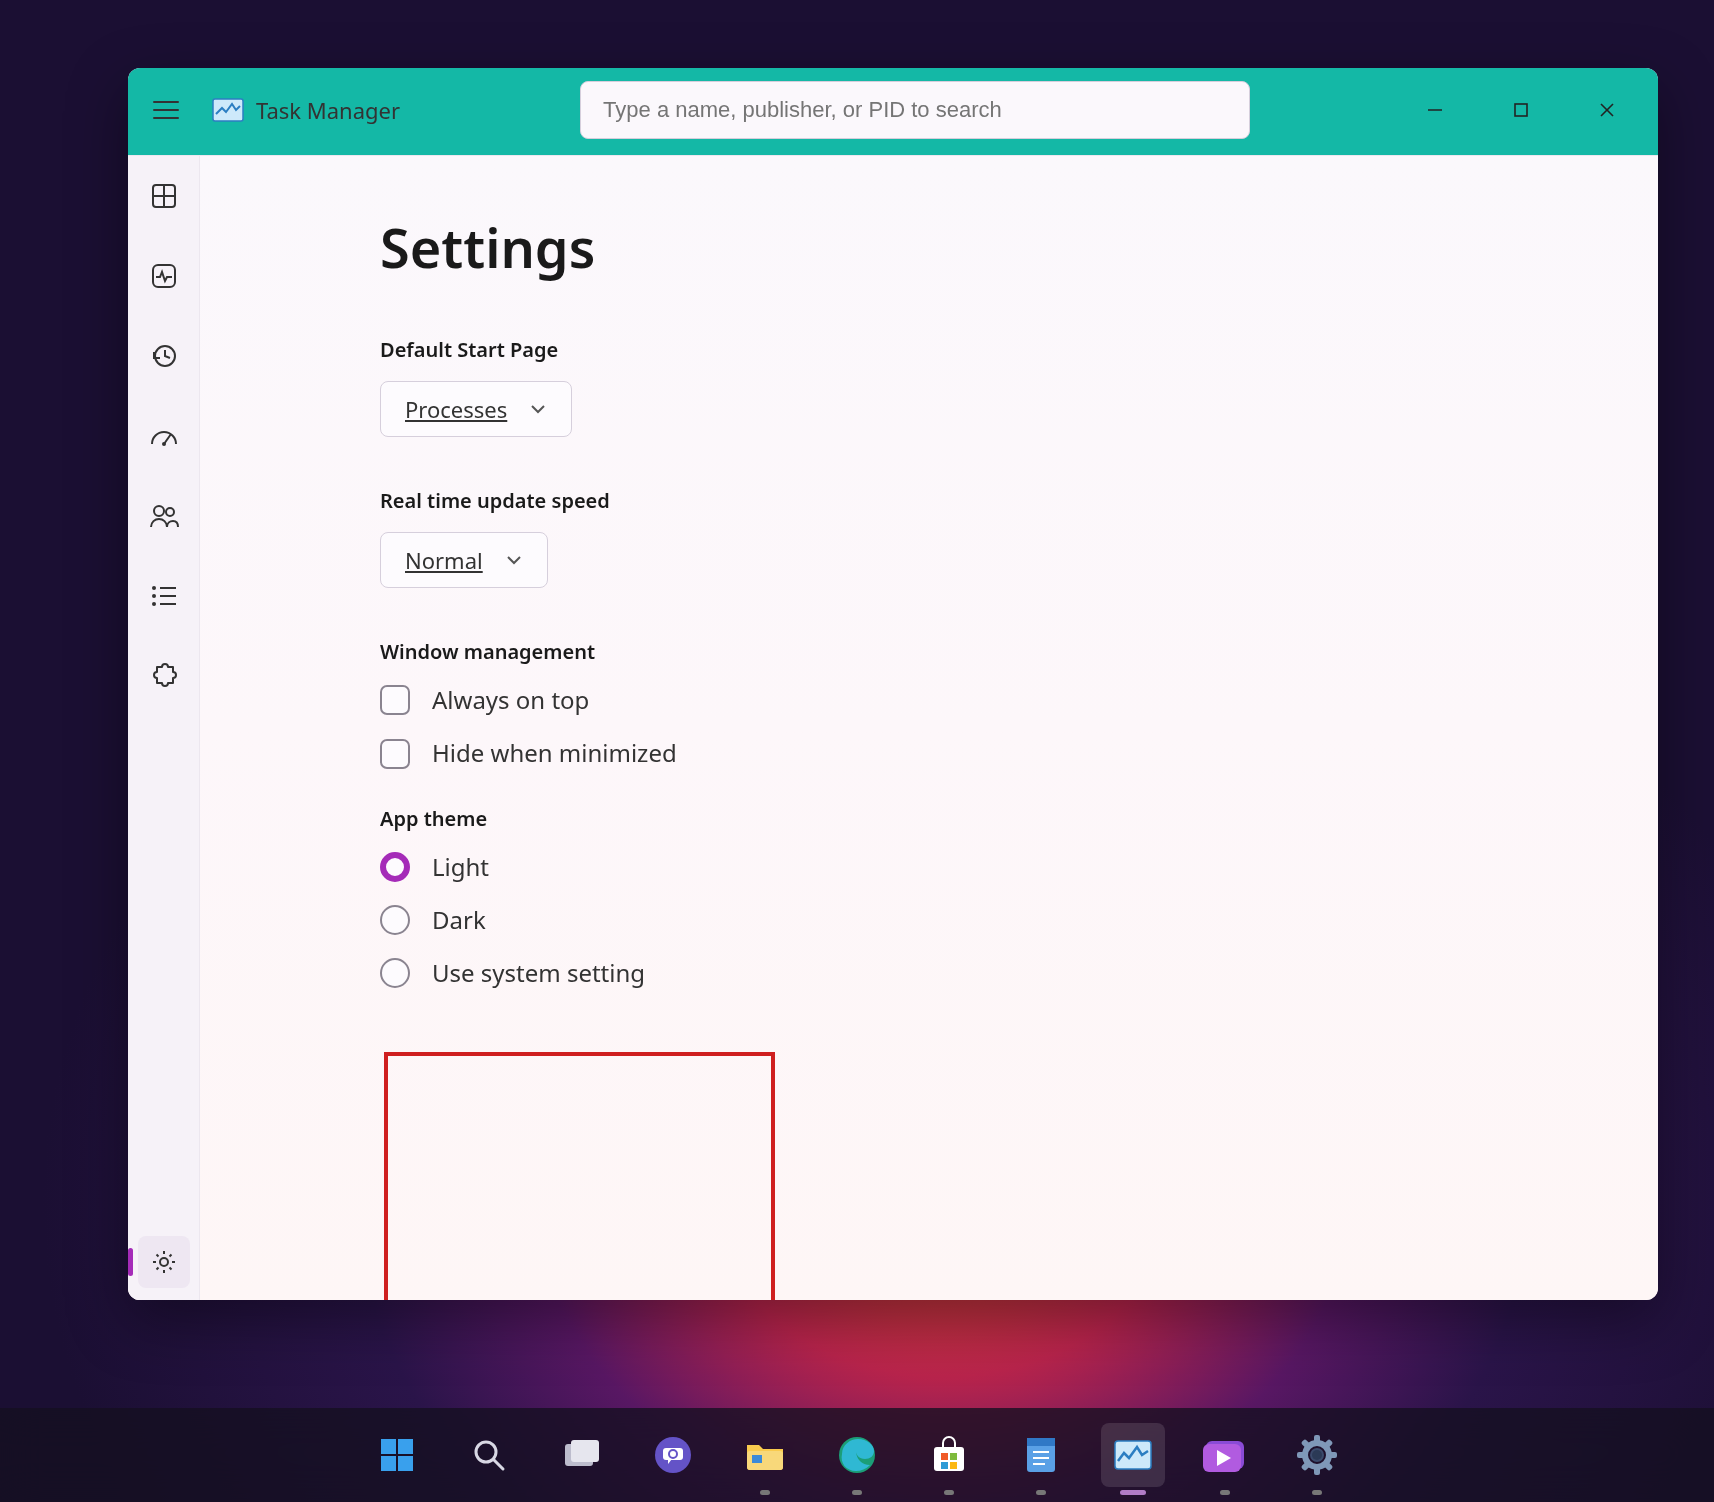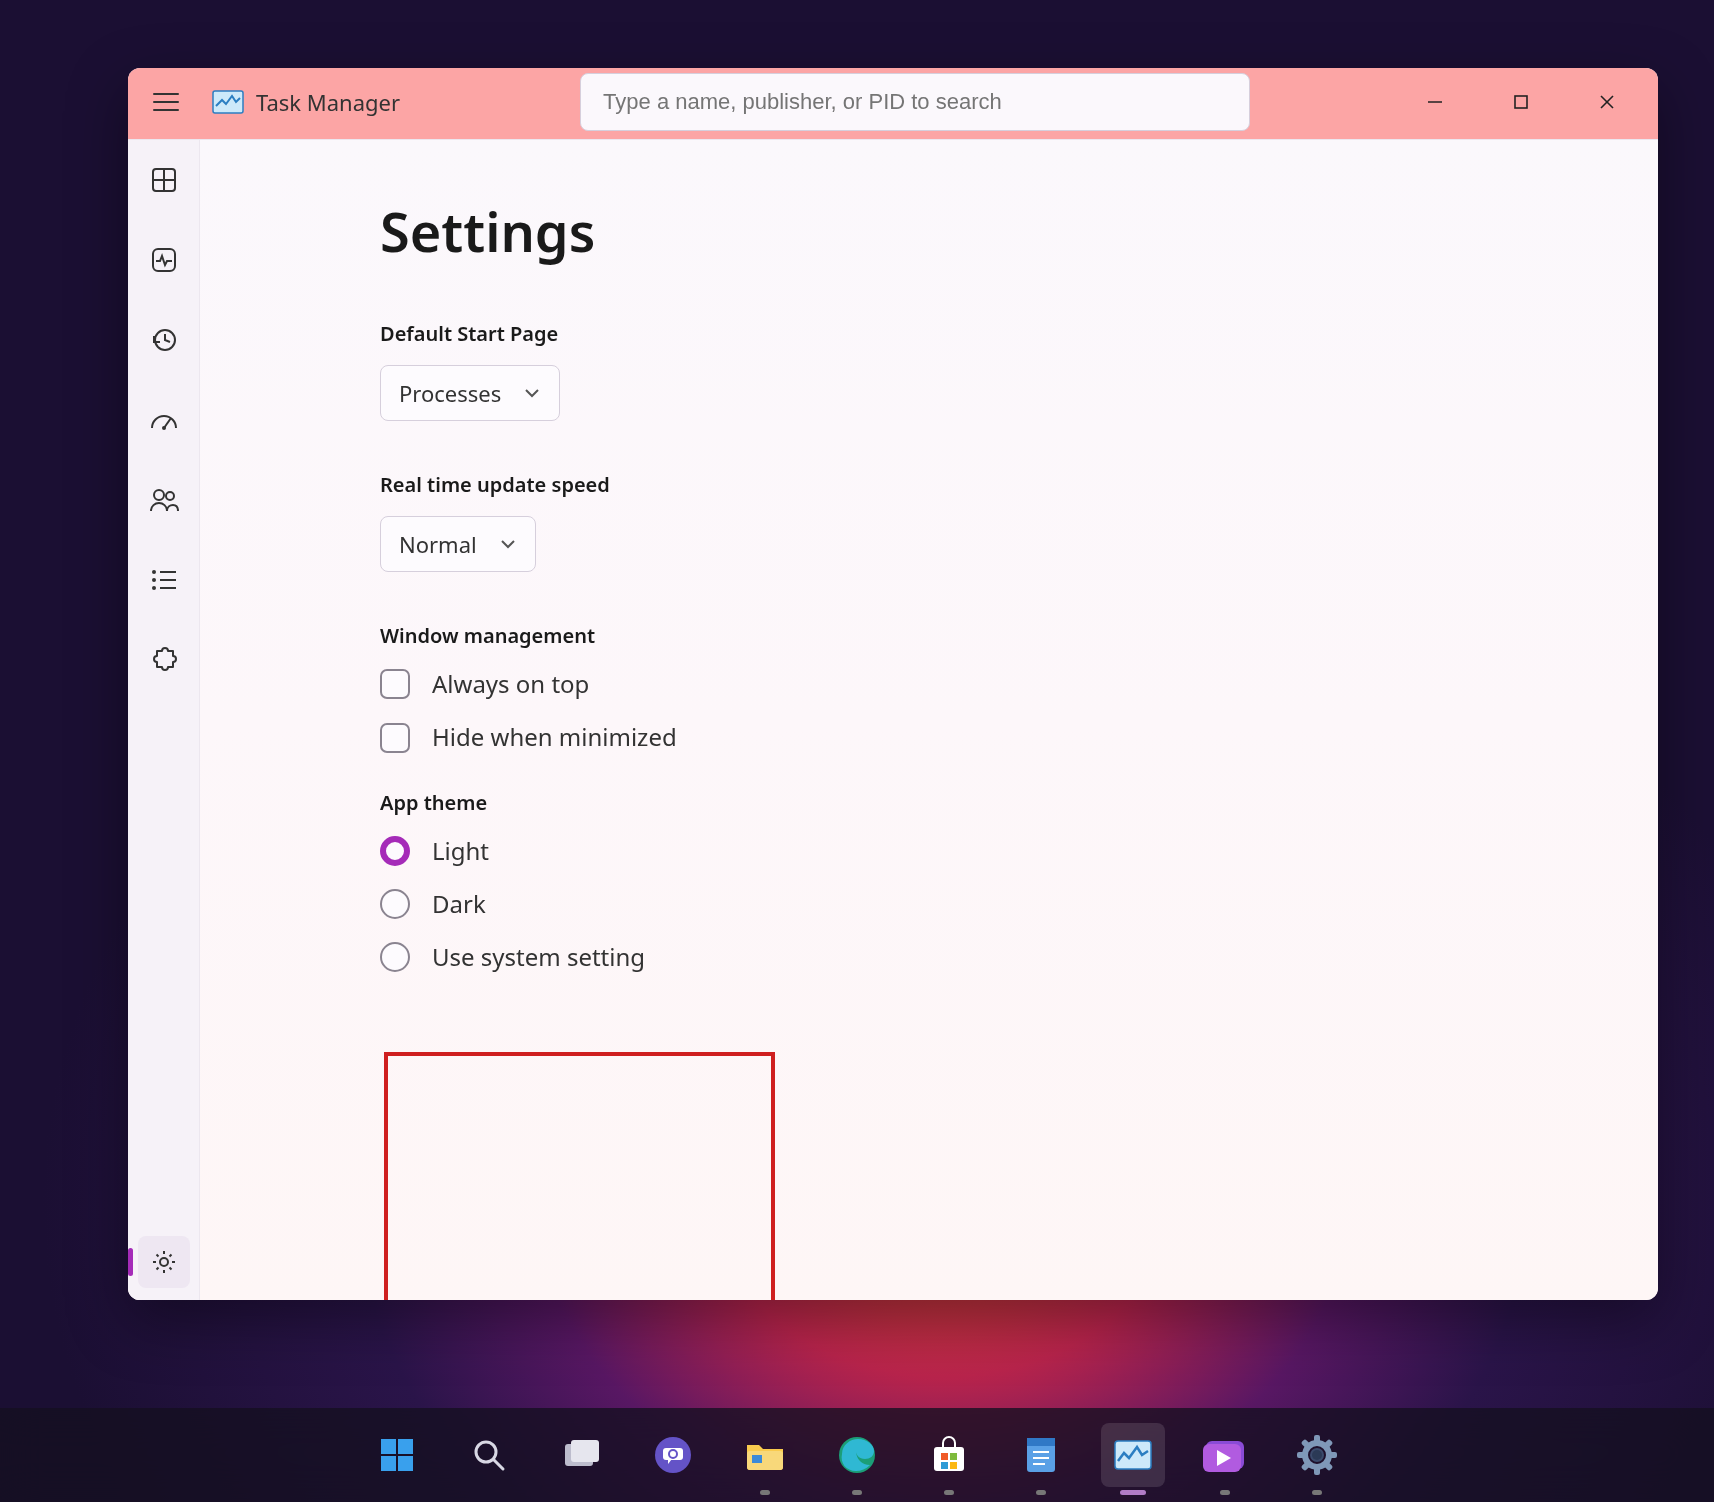--- a/index.html
+++ b/index.html
@@ -18,25 +18,25 @@
     width: 1530px;
     height: 1232px;
     background: #faf7fb;
     border-radius: 12px;
     box-shadow: 0 20px 60px rgba(0,0,0,.4);
     display: flex;
     flex-direction: column;
     overflow: hidden;
   }
   .titlebar {
-    height: 72px;
+    height: 88px;
     display: flex;
     align-items: center;
     padding: 0 8px 3px 12px;
-    background: #fca5a5;
+    background: #14b8a6;
     border-bottom: 1px solid #ece7ef;
   }
   .hamburger {
     width: 52px; height: 52px; display: flex; align-items: center; justify-content: center;
     border-radius: 6px; cursor: pointer;
   }
   .app-icon {
     width: 32px; height: 32px; margin-left: 20px; margin-right: 12px;
     display:flex; align-items:center; justify-content:center;
   }
@@ -89,26 +89,27 @@
     padding: 54px 0 0 180px;
     overflow-y: auto;
   }
   h1.page-title { font-size: 54px; font-weight: 600; color: #1a1a1a; margin-bottom: 52px; }
   h2.section-title { font-size: 20px; font-weight: 600; color: #1a1a1a; margin-bottom: 18px; margin-top: 16px; }
 
   .dropdown {
     display:inline-flex; align-items:center;
     border: 1px solid #d6cfdc;
     border-radius: 8px;
-    padding: 12px 18px;
+    padding: 12px 24px;
     background: #fdfbfe;
     font-size: 22px;
     color: #333;
     cursor: pointer;
     margin-bottom: 34px;
+    text-decoration: underline;
   }
   .dropdown .chev { margin-left: 22px; display:flex; align-items:center; }
 
   .option-row { display:flex; align-items:center; margin-bottom: 20px; cursor:pointer; }
   .checkbox {
     width: 30px; height: 30px;
     border: 2px solid #8a8490;
     border-radius: 7px;
     margin-right: 22px;
     display:flex; align-items:center; justify-content:center;

